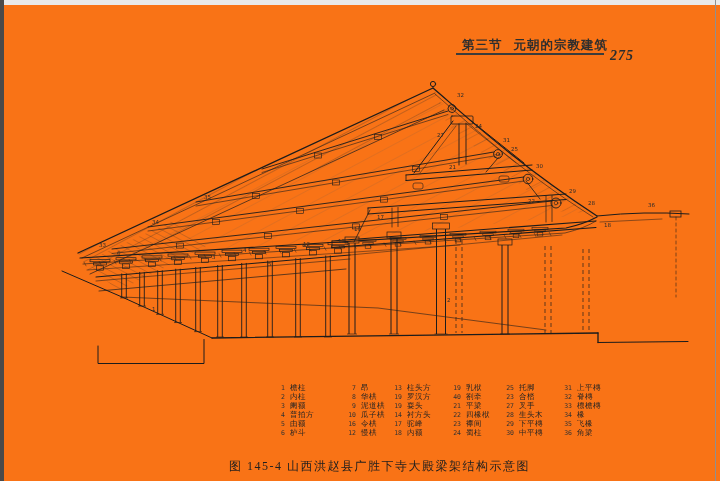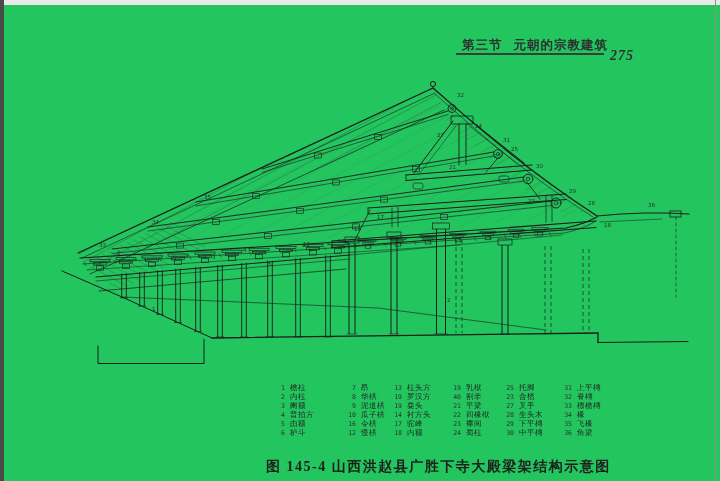--- a/index.html
+++ b/index.html
@@ -1,34 +1,34 @@
 <!DOCTYPE html>
 <html><head>
 <meta charset="utf-8">
 <style>
   html,body{margin:0;padding:0;background:#fff;}
-  .page{position:relative;width:720px;height:481px;background:#22c55e;overflow:hidden;
+  .page{position:relative;width:720px;height:481px;background:#f97316;overflow:hidden;
         font-family:"Liberation Serif","DejaVu Serif",serif;}
   .edge-left{position:absolute;left:0;top:0;width:4px;height:481px;background:#4a4a4a;}
   .edge-top{position:absolute;left:0;top:0;width:720px;height:5px;background:#e9e9e9;}
   .edge-right{position:absolute;left:715px;top:0;width:1.4px;height:481px;background:#8f8f8f;}
   .hdr{position:absolute;left:462px;top:37px;font-size:12.5px;font-weight:bold;color:#2e2e2e;
        letter-spacing:1px;white-space:nowrap;}
   .hdr .sec{margin-right:11px;}
   .hdr-rule{position:absolute;left:456px;top:53px;width:148px;height:1.6px;background:#3c3c3c;}
   .pgnum{position:absolute;left:610px;top:48px;font-size:14px;font-style:italic;font-weight:bold;
          color:#2e2e2e;letter-spacing:1px;}
   .fig{position:absolute;left:0;top:0;width:720px;height:481px;}
   .legend{position:absolute;top:384px;font-size:7.5px;color:#242424;line-height:8.9px;}
   .lg-row{display:flex;white-space:nowrap;}
   .lg-no{display:inline-block;width:11px;text-align:right;margin-right:5px;
          font-family:"DejaVu Sans Mono",monospace;font-size:6.5px;color:#333;}
   .lg-term{letter-spacing:.5px;font-family:Liberation Mono, monospace;}
-  .caption{position:absolute;left:229px;top:458px;font-size:14px;color:#1f1f1f;
-           letter-spacing:1.5px;white-space:nowrap;font-weight:bold;margin-left:37px;}
+  .caption{position:absolute;left:229px;top:458px;font-size:12px;color:#1f1f1f;
+           letter-spacing:1.5px;white-space:nowrap;font-weight:normal;}
   .plabel{font-family:"DejaVu Sans",sans-serif;font-size:5.5px;fill:#2b2b2b;}
   svg .ln{fill:none;stroke:#1c1c1c;stroke-linecap:round;}
 </style>
 </head>
 <body>
 
 <div class="page">
   <div class="edge-top"></div>
   <div class="edge-left"></div>
   <div class="edge-right"></div>

